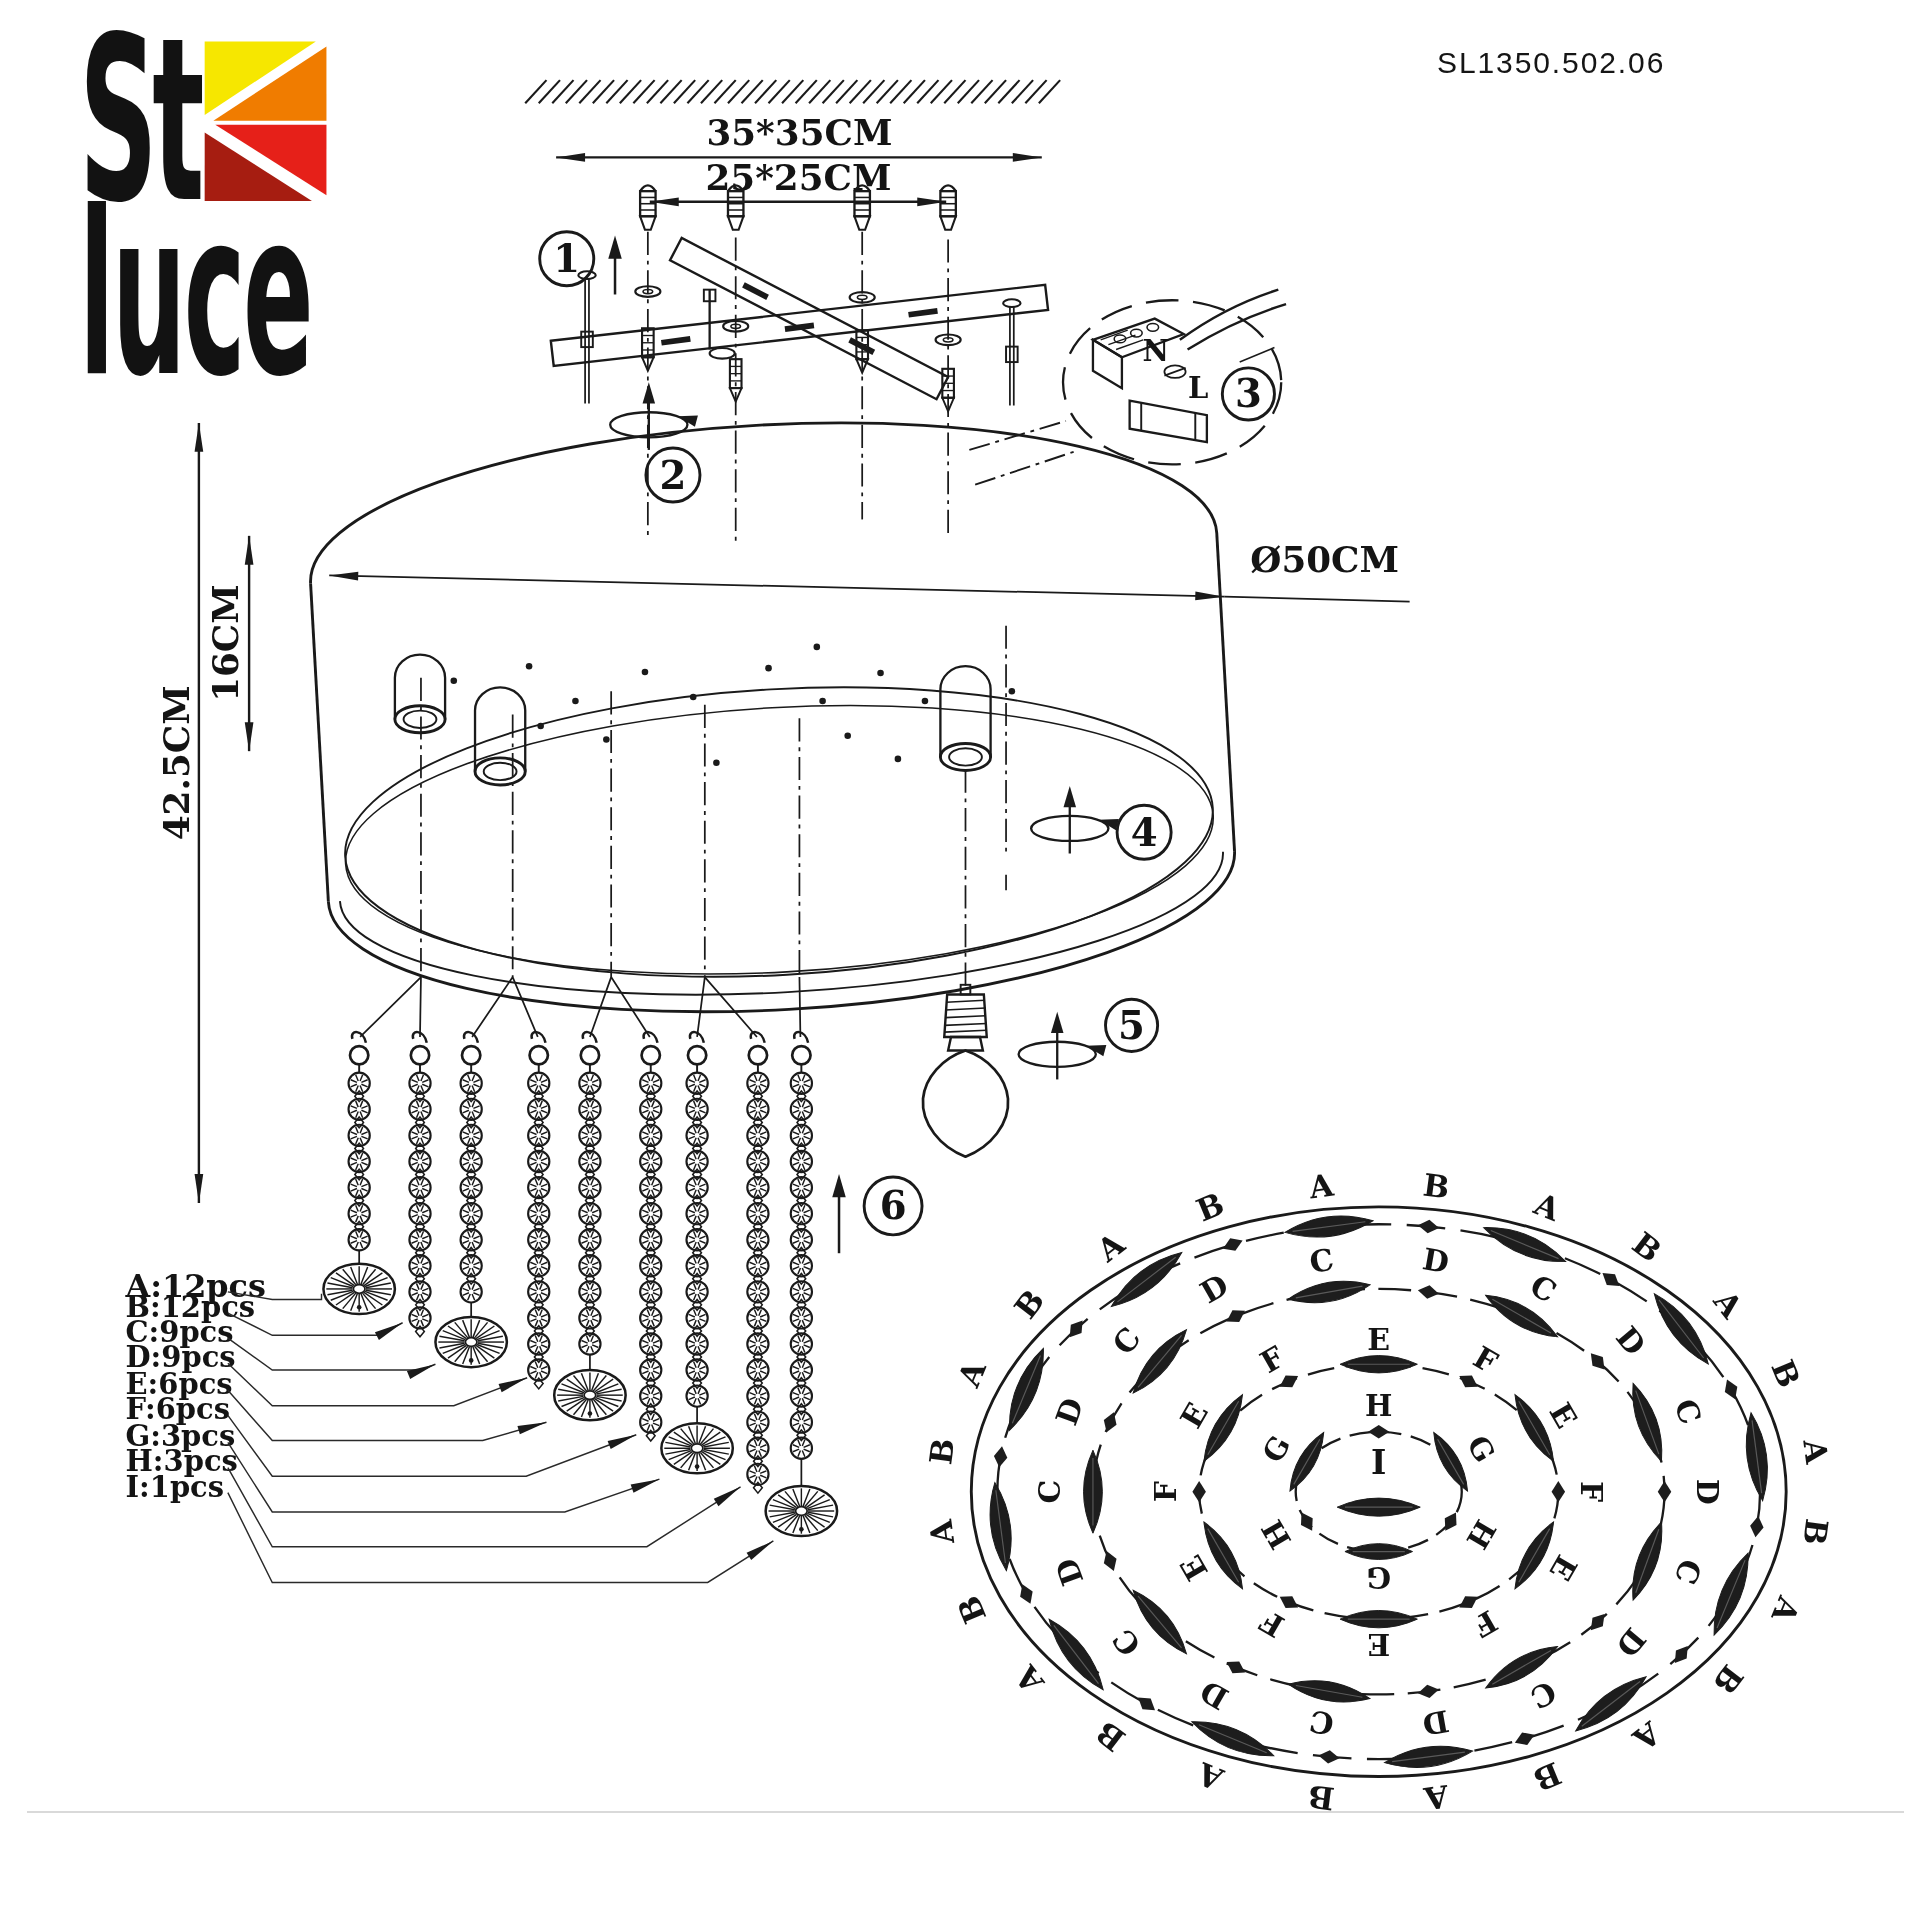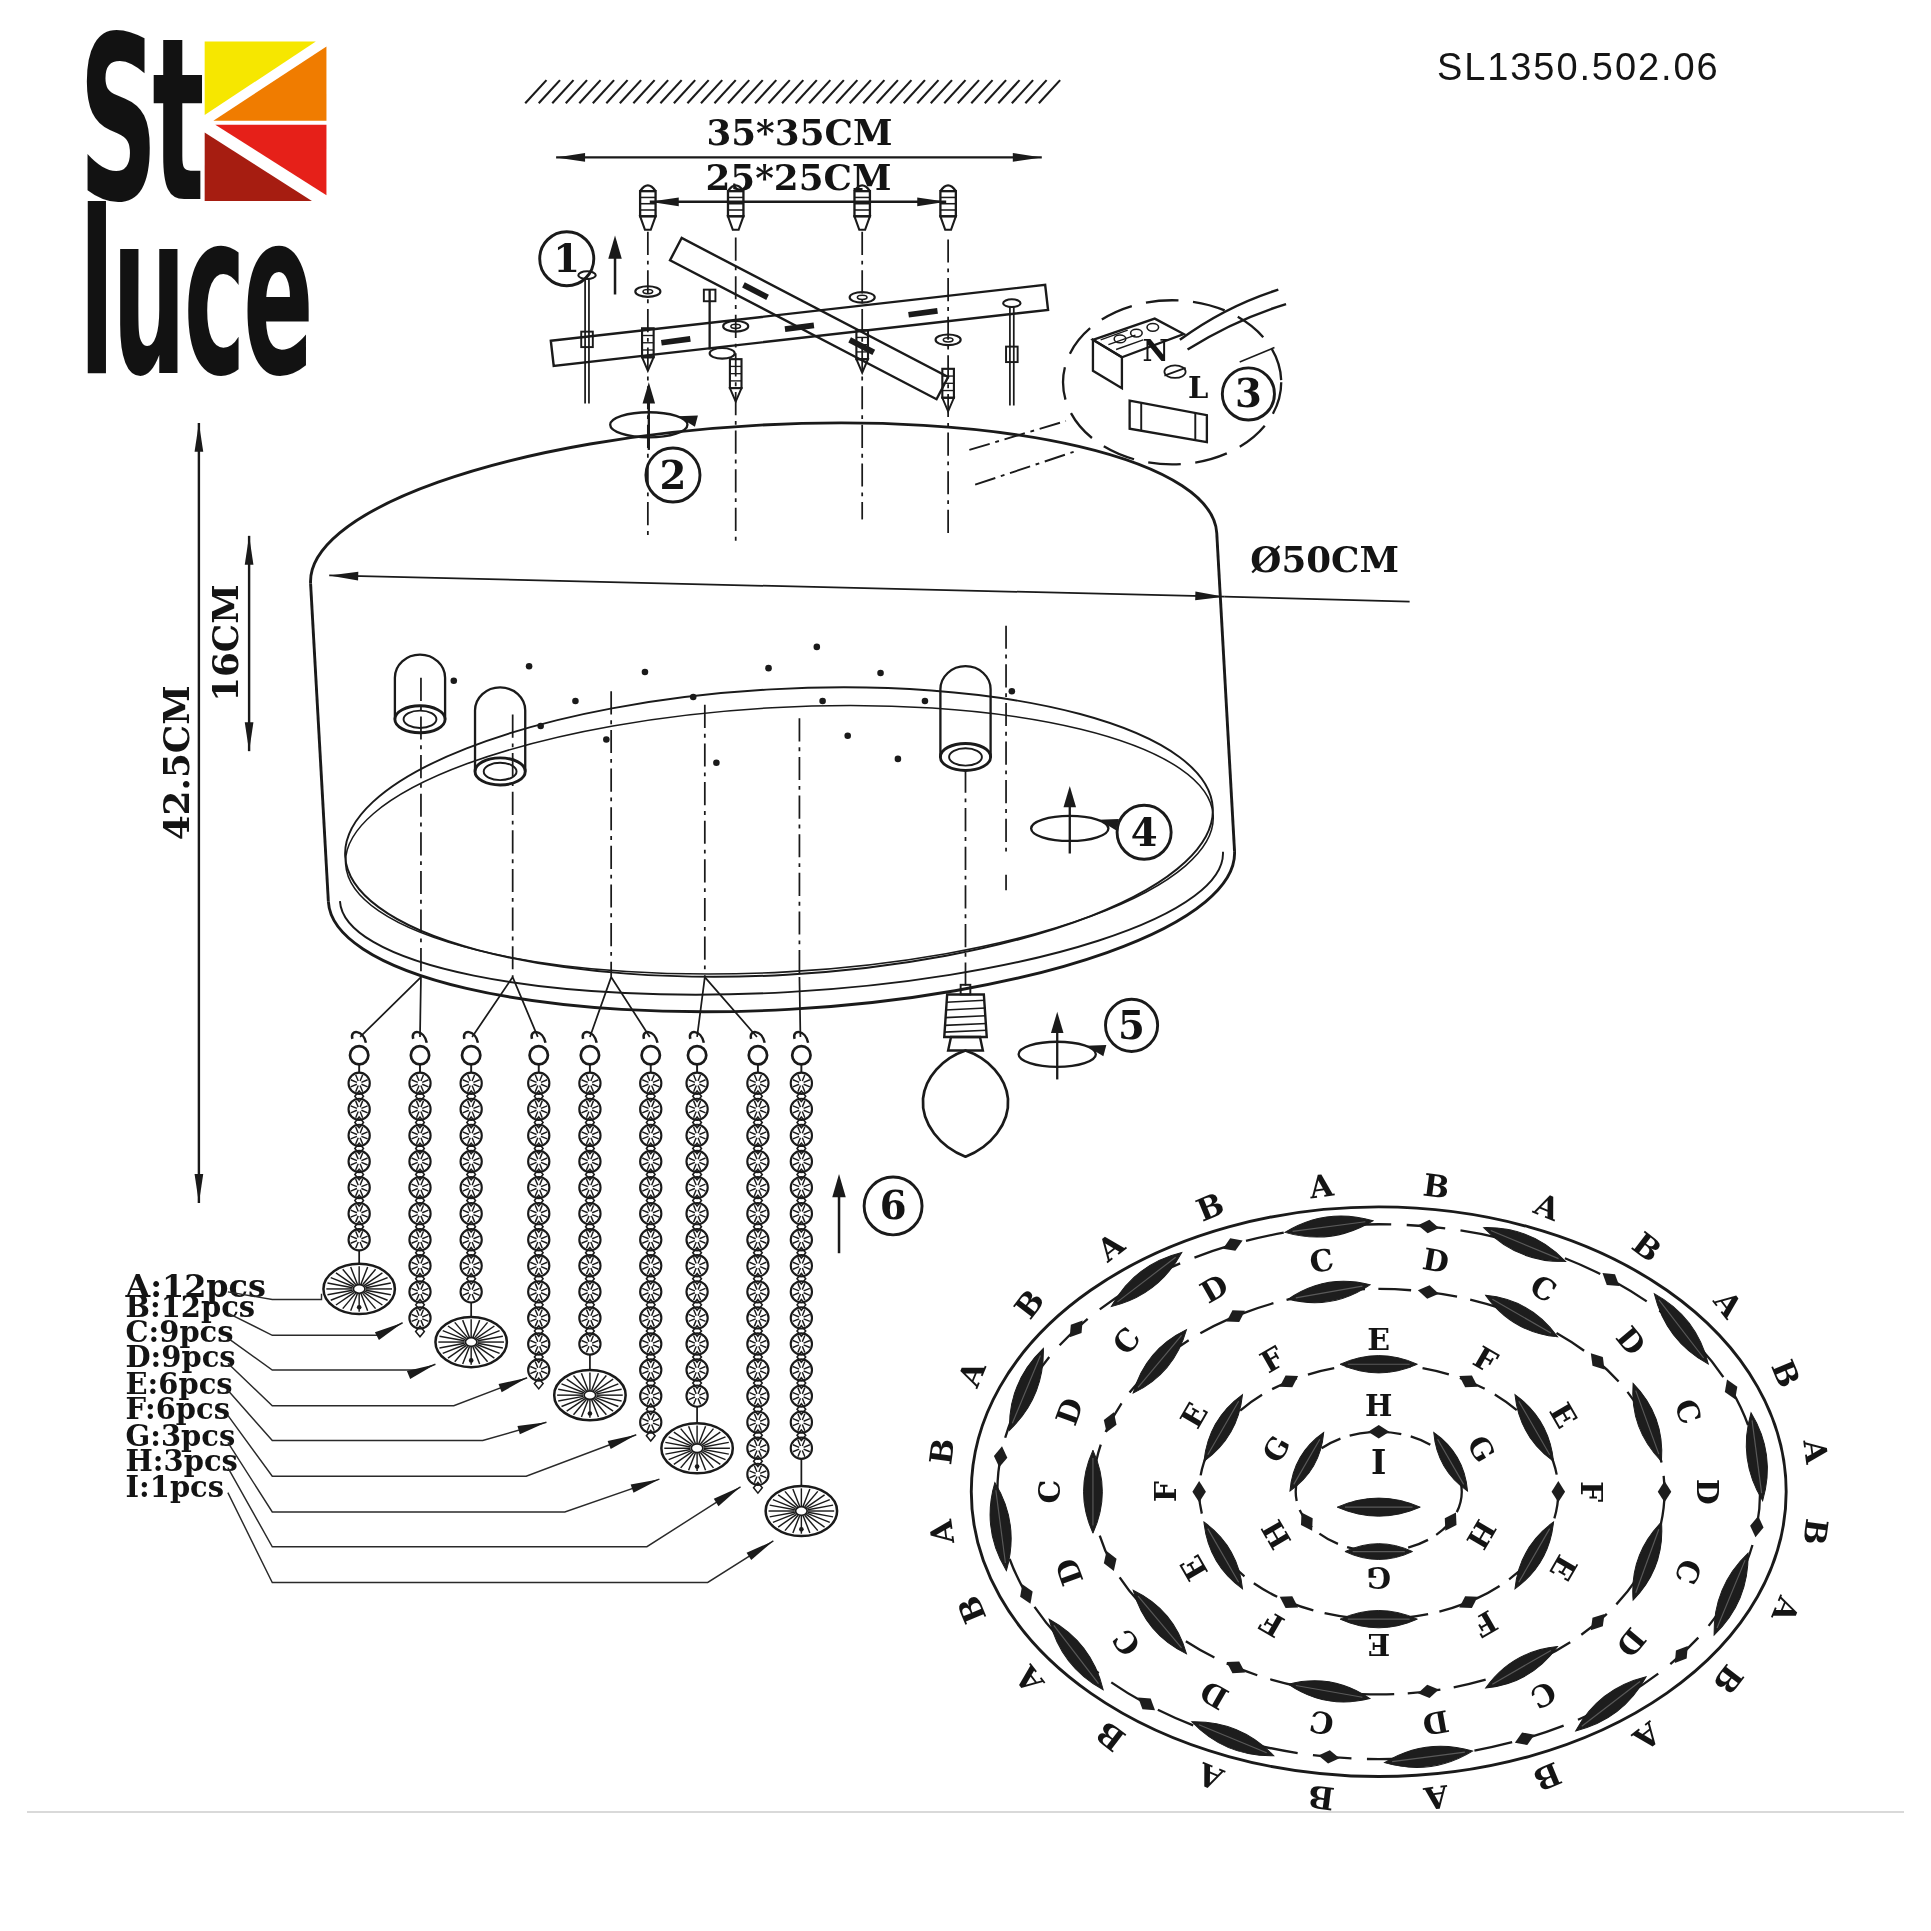--- a/index.html
+++ b/index.html
@@ -1,20 +1,20 @@
 <!DOCTYPE html>
 <html><head>
 <meta charset="utf-8">
 <style>
   html,body{margin:0;padding:0;background:#fff;}
   .page{position:relative;width:1931px;height:1890px;background:#ffffff;overflow:hidden;
         font-family:"DejaVu Serif", serif;}
   .logo{position:absolute;left:79px;top:29px;}
   .model{position:absolute;left:1437px;top:46px;width:444px;
-         font-family:"Liberation Sans", sans-serif;font-size:38px;color:#151515;
+         font-family:"Liberation Sans", sans-serif;font-size:30px;color:#151515;
          letter-spacing:1.9px;white-space:nowrap;}
   .mainsvg{position:absolute;left:0;top:0;}
   .rule{position:absolute;left:27px;top:1811px;width:1877px;height:1.9px;background:#d9d9d9;}
   text{font-family:"DejaVu Serif", serif;fill:#141414;}
   .dimtxt{font-weight:bold;font-size:37px;}
   .steptxt{font-weight:bold;font-size:40px;}
   .parttxt{font-weight:bold;font-size:30px;}
   .parttxtA{font-weight:bold;font-size:33px;}
   .wiretxt{font-weight:bold;font-size:30px;}
   .ln{stroke:#1a1a1a;fill:none;}

